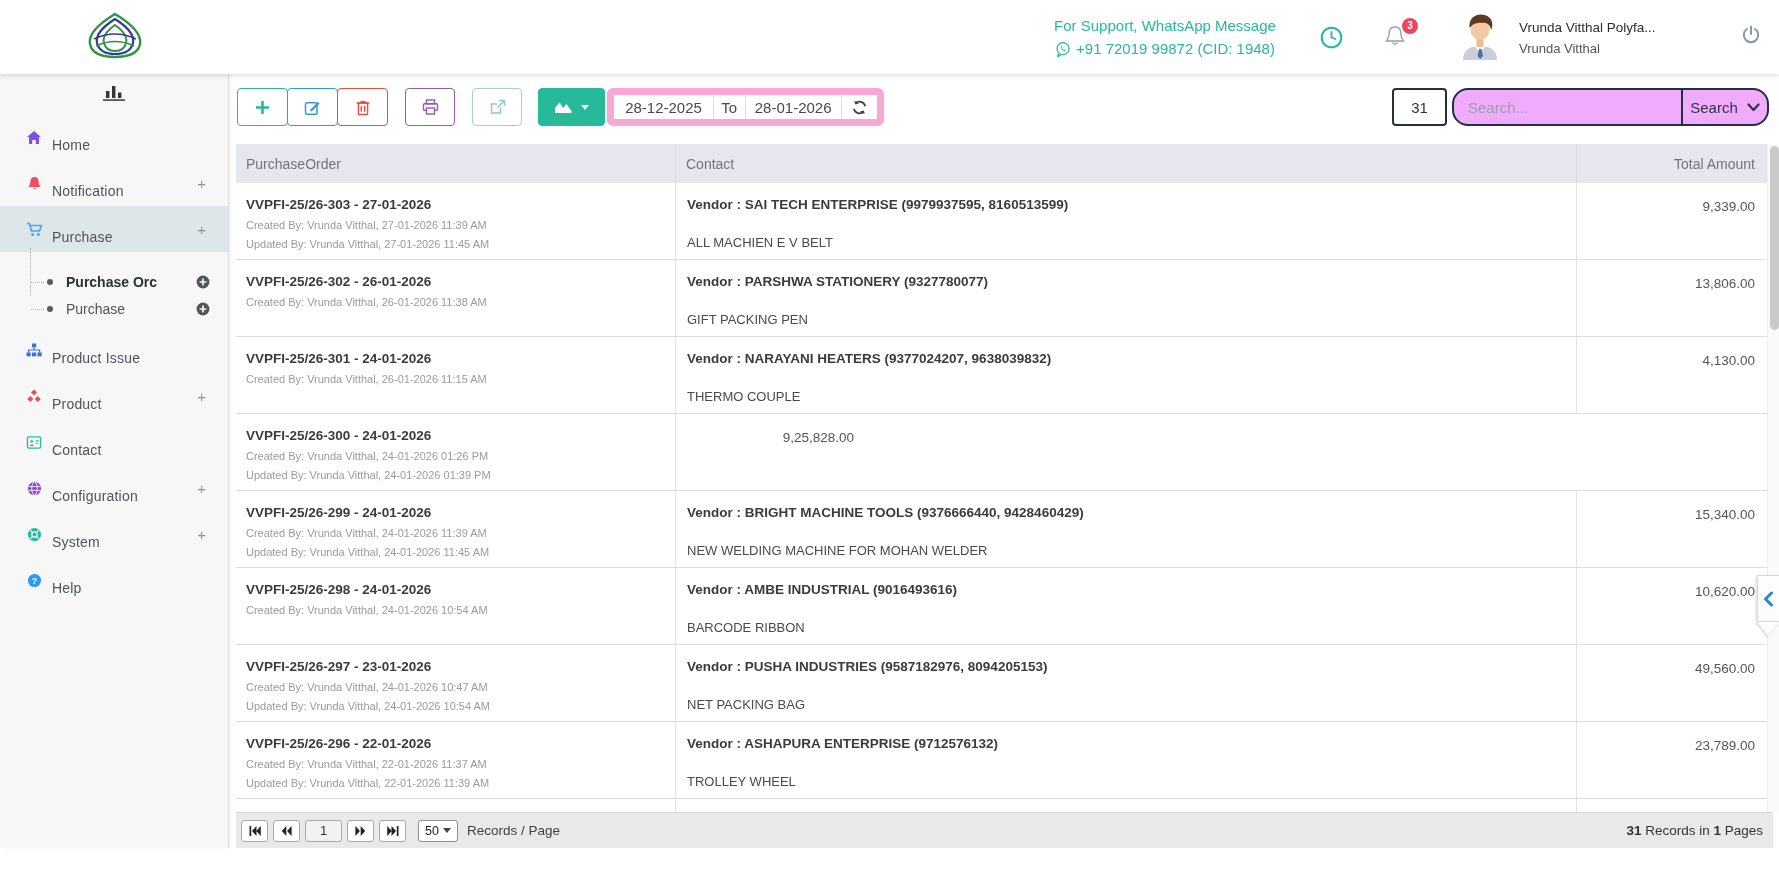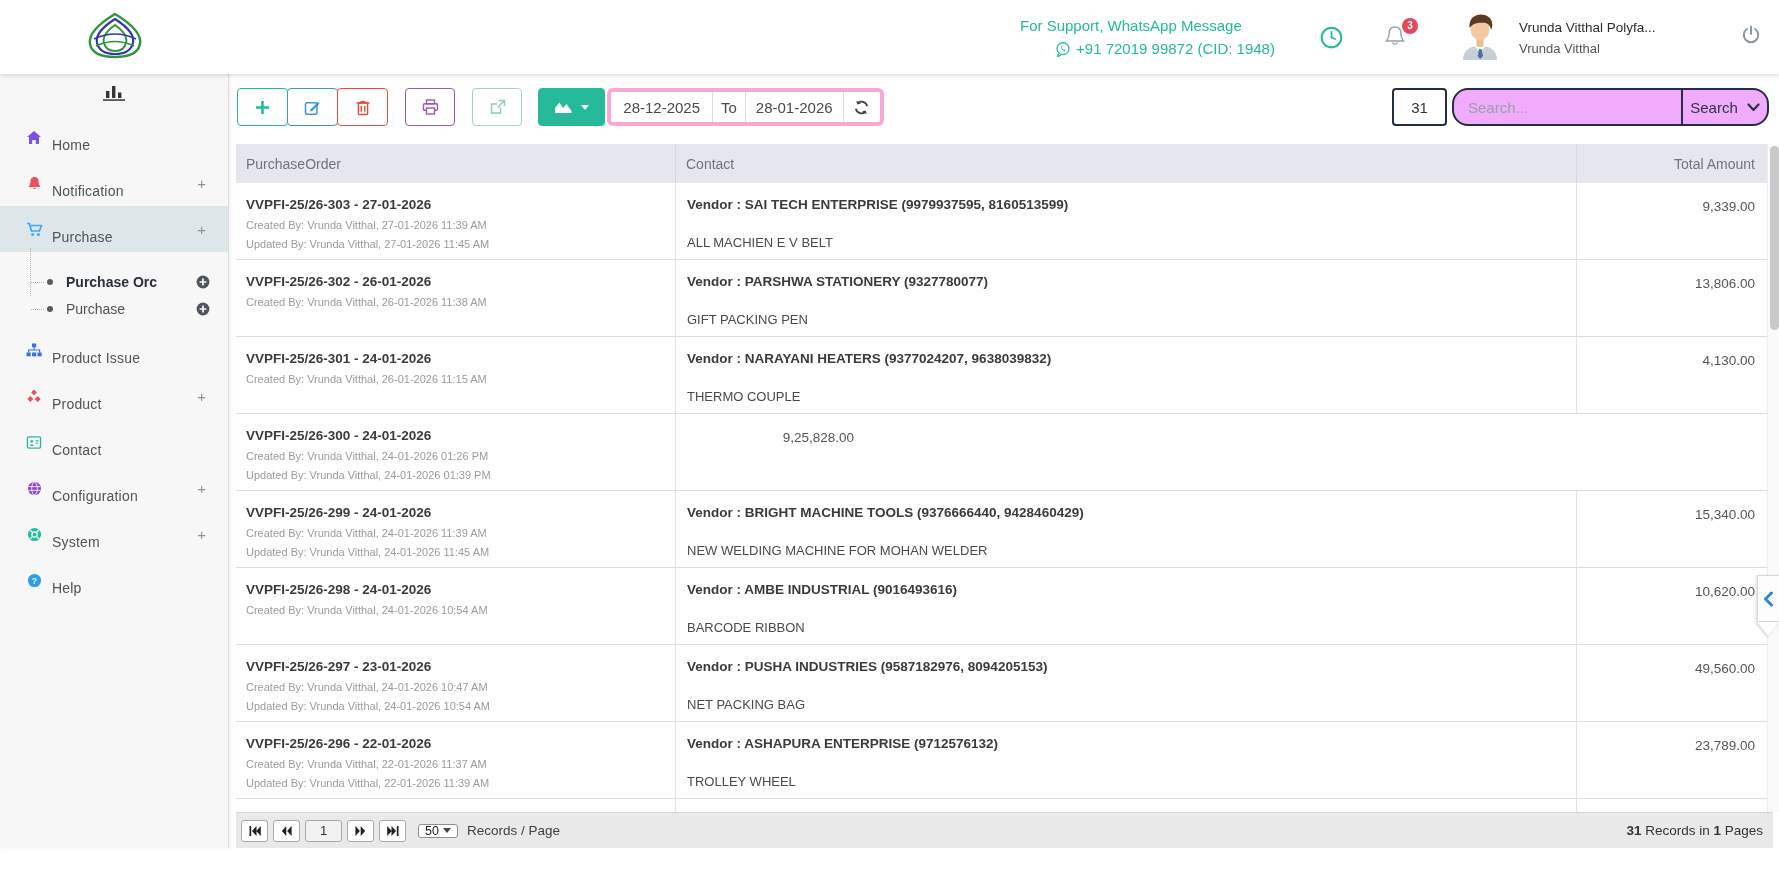--- a/index.html
+++ b/index.html
@@ -3,21 +3,21 @@
 <meta charset="utf-8">
 <style>
   * { margin:0; padding:0; box-sizing:border-box; }
   html,body { width:1779px; height:876px; overflow:hidden; background:#fff;
     font-family:"Liberation Sans","DejaVu Sans",sans-serif; }
 
   
   .topbar { position:absolute; left:0; top:0; width:1779px; height:74px; background:#fff;
     box-shadow:0 2px 4px rgba(0,0,0,.12); z-index:30; }
   .logo { position:absolute; left:82px; top:11px; width:67px; height:50px; cursor:pointer; }
-  .support { position:absolute; left:1020px; top:14px; width:290px; 
+  .support { position:absolute; left:1020px; top:14px; width:290px; text-align:center;
     color:#26b99a; font-size:15px; line-height:23px; }
   .support .l2 { display:flex; align-items:center; justify-content:center; gap:5px; }
   .hicon { position:absolute; top:26px; }
   .clock { left:1320px; }
   .bellwrap { left:1384px; top:24px; position:absolute; width:30px; height:30px; }
   .badge { position:absolute; right:-4px; top:-6px; min-width:16px; height:16px; border-radius:8px;
     background:#e8485c; color:#fff; font-size:10px; font-weight:bold; text-align:center; line-height:16px; padding:0 3px; }
   .avatar { position:absolute; left:1459px; top:12px; width:42px; height:48px; }
   .uname { position:absolute; left:1519px; top:20px; font-size:13.5px; font-weight:normal; color:#2e2e2e; }
   .usub  { position:absolute; left:1519px; top:41px; font-size:13px; color:#555; }
@@ -41,21 +41,21 @@
     font-size:14px; color:#4f5459; cursor:pointer; }
   .smi::before { content:''; position:absolute; left:31px; width:13px; top:50%; border-top:1px dotted #b5b5b5; }
   .smi .dot { position:absolute; left:47px; width:6px; height:6px; border-radius:50%; background:#5a5a5a; }
   .smi.strong { font-weight:bold; color:#2a3038; }
   .smi .addc { position:absolute; right:18px; width:14px; height:14px; }
 
   
   .tbtn { position:absolute; top:88px; height:38px; background:#fff; border-radius:4px;
     display:flex; align-items:center; justify-content:center; cursor:pointer; }
   .grp1 { border:1px solid; }
-  .datebox { position:absolute; top:88px; height:38px; border:4px solid #f9a8d4; border-radius:6px;
+  .datebox { position:absolute; top:88px; height:38px; border:7px solid #f9a8d4; border-radius:6px;
     background:#fff; display:flex; align-items:center; }
   .dseg { height:100%; display:flex; align-items:center; justify-content:center;
     font-size:15px; color:#4a4a4a; border-right:1px solid #ddd; cursor:pointer; }
   .dseg:last-child { border-right:none; }
   .countbox { position:absolute; left:1392px; top:88px; width:55px; height:38px; border:2px solid #22303f;
     border-radius:4px; background:#fff; display:flex; align-items:center; justify-content:center;
     font-size:15px; color:#333; cursor:pointer; }
   .searchgrp { position:absolute; left:1452px; top:88px; width:317px; height:38px; border:2px solid #22303f;
     border-radius:16px; background:#f0abfc; display:flex; }
   .searchgrp input { flex:1; border:none; outline:none; padding:0 14px; font-size:15px; color:#444;
@@ -79,21 +79,21 @@
   .vendor { font-size:13.5px; font-weight:bold; color:#3b3b3b; }
   .itemdesc { position:absolute; left:11px; top:52px; font-size:13px; color:#4a4a4a; }
 
   
   .pagebar { position:absolute; left:236px; top:812px; width:1537px; height:36px; background:#e9e9e9;
     border-top:1px solid #d5d5d5; display:flex; align-items:center; z-index:5; }
   .pbtn { width:27px; height:22px; background:#fff; border:1px solid #a9a9a9; border-radius:3px;
     margin-left:5px; display:flex; align-items:center; justify-content:center; cursor:pointer; }
   .pinput { width:37px; height:22px; margin-left:5px; border:1px solid #a9a9a9; border-radius:3px;
     background:#f2f2f2; text-align:center; font-size:13px; color:#333; font-family:inherit; }
-  .psel { width:40px; height:14px; margin-left:12px; border:1px solid #8f8f8f; border-radius:3px;
+  .psel { width:40px; height:22px; margin-left:12px; border:1px solid #8f8f8f; border-radius:3px;
     background:#fff; display:flex; align-items:center; justify-content:center; gap:4px;
     font-size:12.5px; color:#222; cursor:pointer; }
   .caret-dn { width:0; height:0; border-left:4px solid transparent; border-right:4px solid transparent;
     border-top:5px solid #444; }
   .rpp { margin-left:9px; font-size:13.5px; color:#3f3f3f; }
   .summary { position:absolute; right:10px; font-size:13.5px; color:#333; white-space:pre; }
 
   
   .vscroll { position:absolute; left:1767px; top:144px; width:12px; height:668px; background:#fafafa;
     border-left:1px solid #ededed; }

